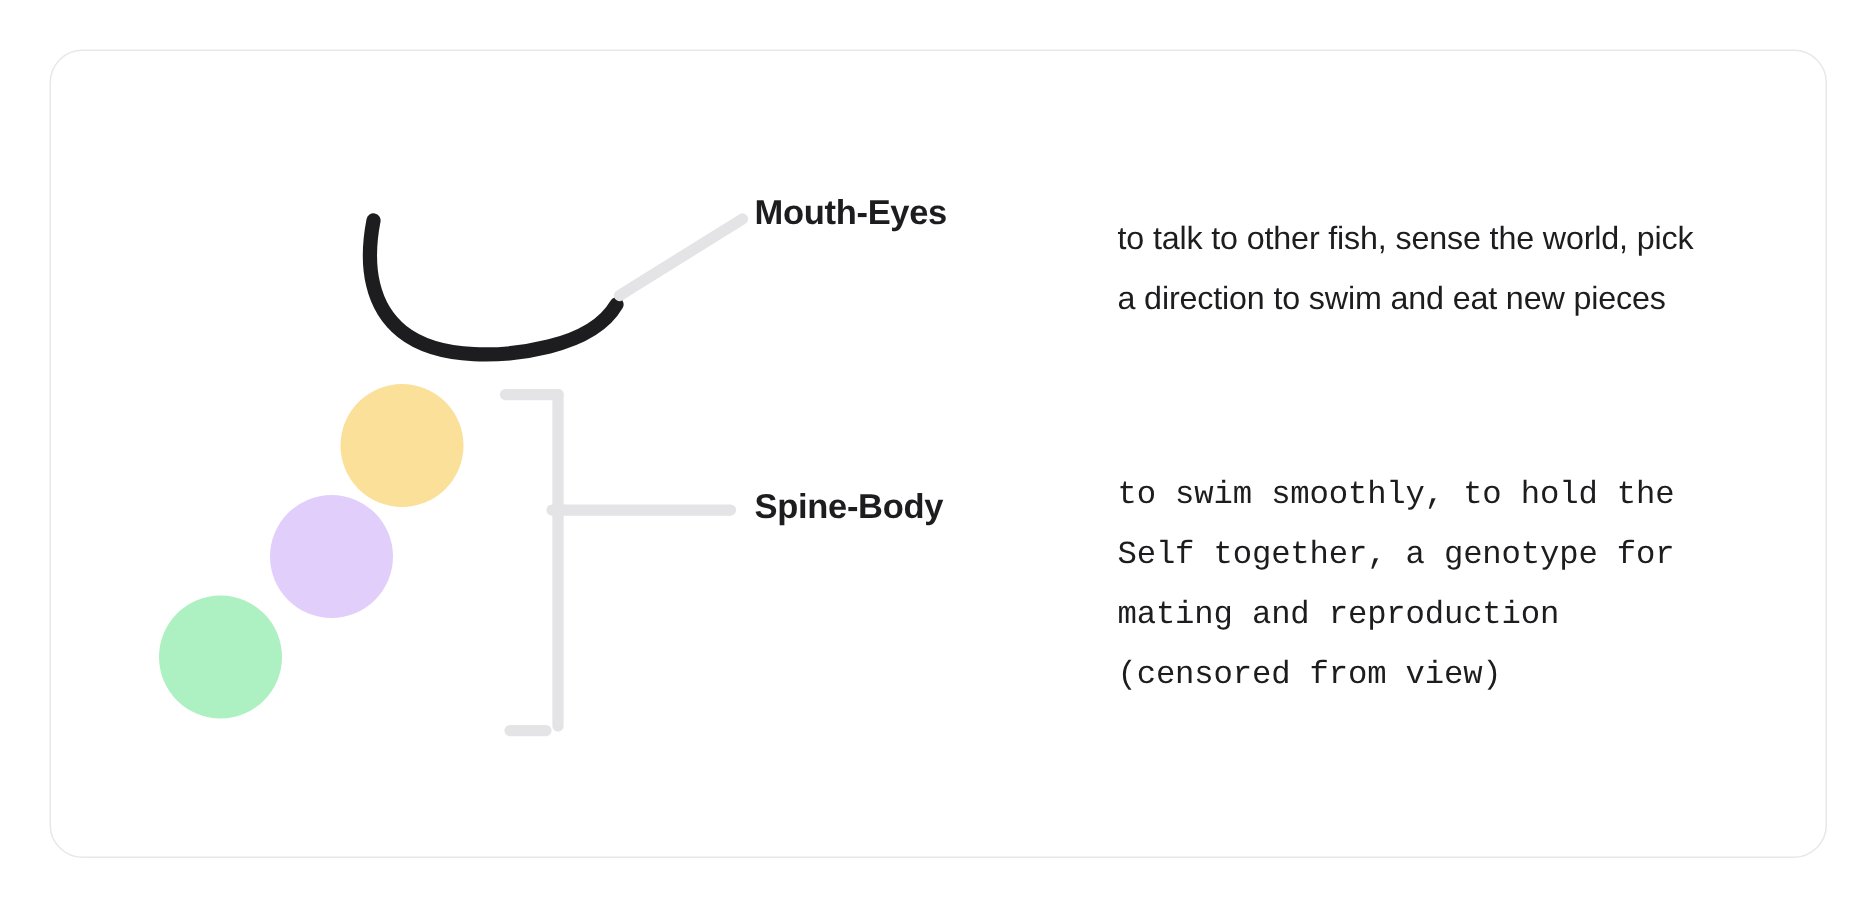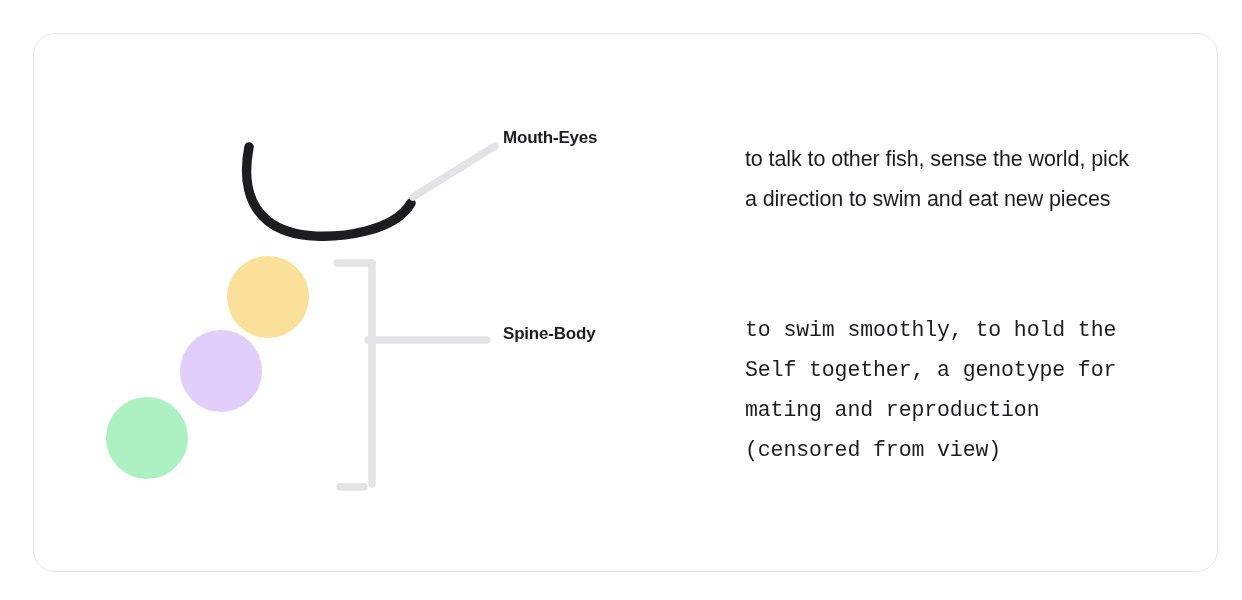--- a/index.html
+++ b/index.html
@@ -42,21 +42,21 @@
     left: 0;
     top: 0;
     width: 1242px;
     height: 600px;
     pointer-events: none;
   }
 
   
   .entry-label {
     position: absolute;
-    font-size: 17px;
+    font-size: 23px;
     font-weight: bold;
     color: #1d1d1f;
     letter-spacing: -0.2px;
     white-space: nowrap;
   }
   .entry-desc {
     position: absolute;
     font-size: 21.5px;
     font-weight: normal;
     color: #1d1d1f;

